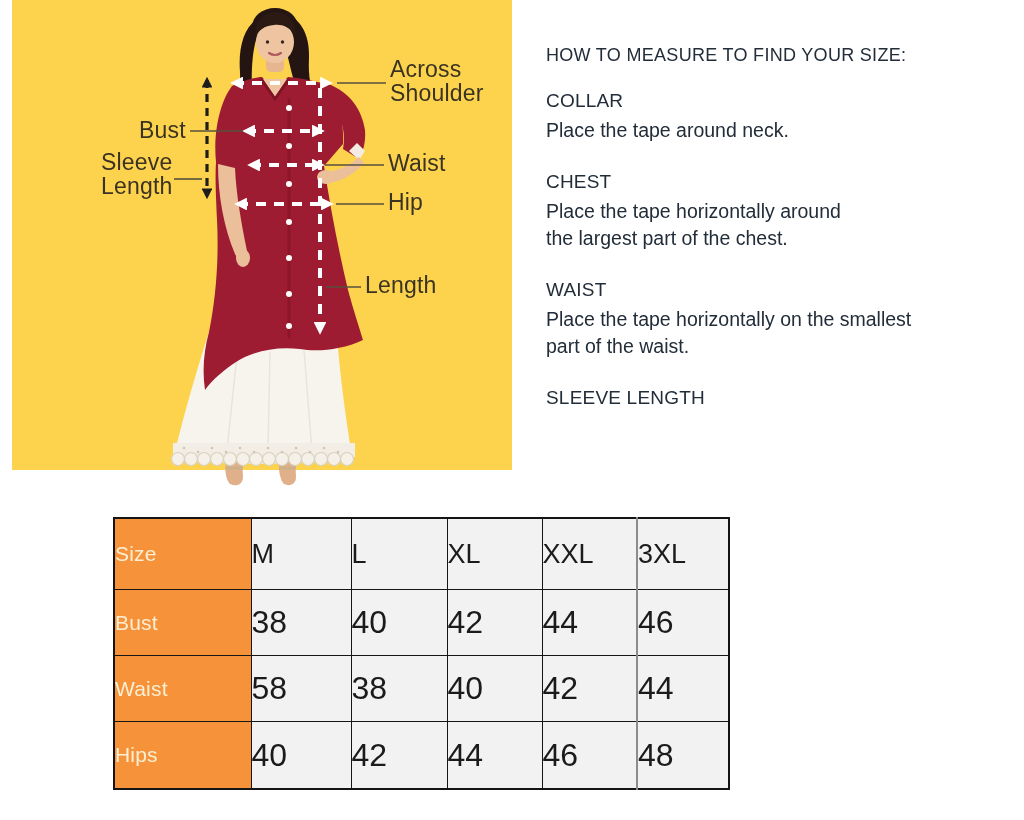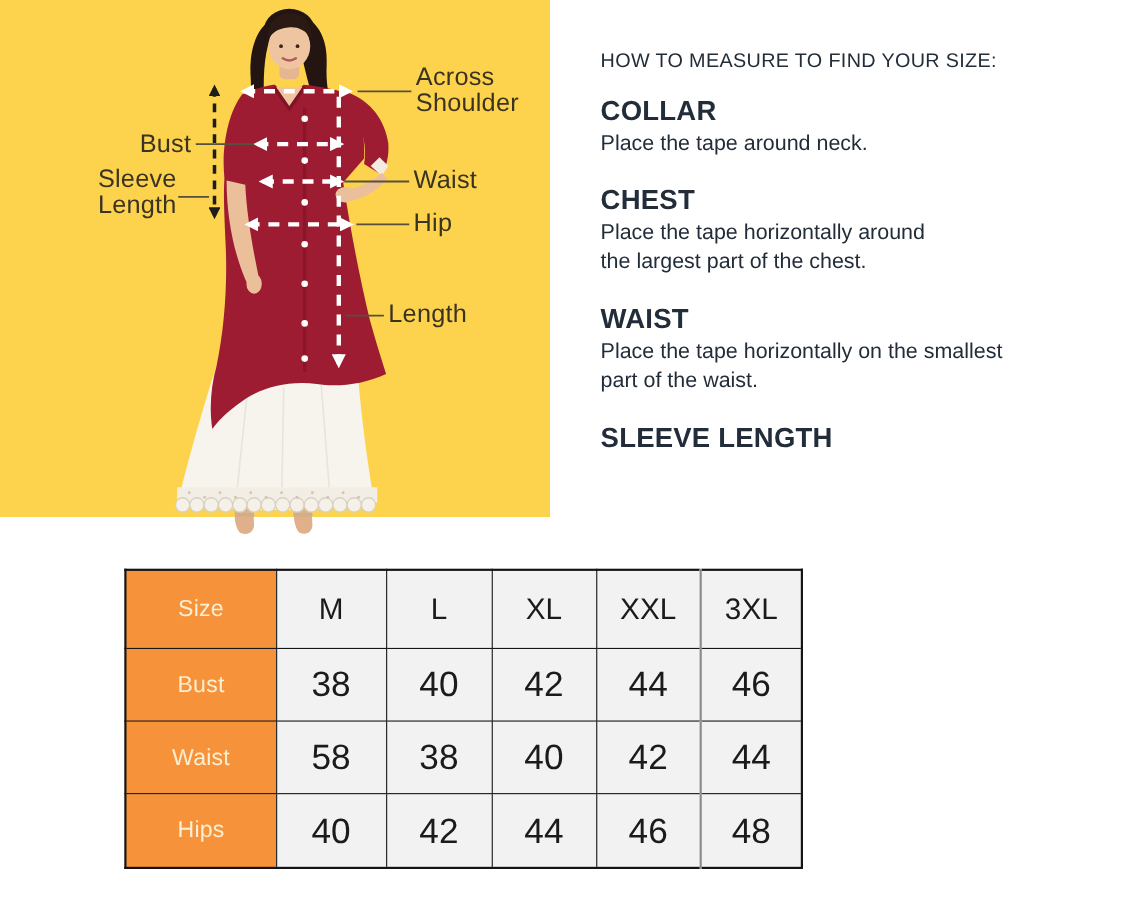--- a/index.html
+++ b/index.html
@@ -2,50 +2,50 @@
 <html style="--yellow: #FDD34D; --dress: #9E1C32; --label: #3A3322; --guide-text: #222D39; --orange: #F6923A; --orange-text: #FBEFD3; --cell-bg: #F2F2F2; --value: #1B1B1B;"><head>
 <meta charset="utf-8">
 <style>
   html,body{margin:0;padding:0}
   body{
     width:1024px;height:820px;position:relative;overflow:hidden;
     background:#ffffff;
     font-family:"Liberation Sans", sans-serif;
   }
   
-  .diagram-panel{position:absolute;left:0;top:0;width:405px;height:500px}
+  .diagram-panel{position:absolute;left:12px;top:0;width:405px;height:500px}
   .diagram-panel svg{position:absolute;left:0;top:0}
   .m-label{
     position:absolute;font-size:23px;line-height:24px;
     color:var(--label,#3a3322);white-space:pre-line;letter-spacing:.2px;
   }
   .lbl-across{left:378px;top:57px}
   .lbl-bust{left:127px;top:118px}
   .lbl-sleeve{left:89px;top:150px}
   .lbl-waist{left:376px;top:151px}
   .lbl-hip{left:376px;top:190px}
   .lbl-length{left:353px;top:273px}
   
   .guide{
     position:absolute;left:546px;top:44px;width:440px;
     color:var(--guide-text,#222d39);
   }
   .guide h2{font-size:18px;line-height:22px;margin:0 0 24px;letter-spacing:.3px;font-weight:normal}
-  .guide-section h3{font-size:25px;line-height:22px;margin:0 0 5px;font-weight:bold;letter-spacing:.2px}
+  .guide-section h3{font-size:19px;line-height:22px;margin:0 0 5px;font-weight:normal;letter-spacing:.2px}
   .guide-section p{font-size:19.5px;line-height:27.5px;margin:0 0 26px;white-space:pre-line}
   
   table.size-chart{
     position:absolute;left:113px;top:517px;
     border-collapse:collapse;table-layout:fixed;
     border:2px solid #141414;
   }
   table.size-chart td{
     border:1.5px solid #161616;
     background:var(--cell-bg,#f2f2f2);
-    text-align:center;vertical-align:middle;
+    vertical-align:middle;
     color:var(--value,#1b1b1b);
     padding:0;
   }
   table.size-chart td.sep{border-left:2.5px solid #8c8c8c}
   table.size-chart td.accent{
     background:var(--orange,#f6923a);
     color:var(--orange-text,#fdf2d9);
     font-size:21px;letter-spacing:.2px;
   }
   tr.row-head td{height:70px;font-size:27px}

